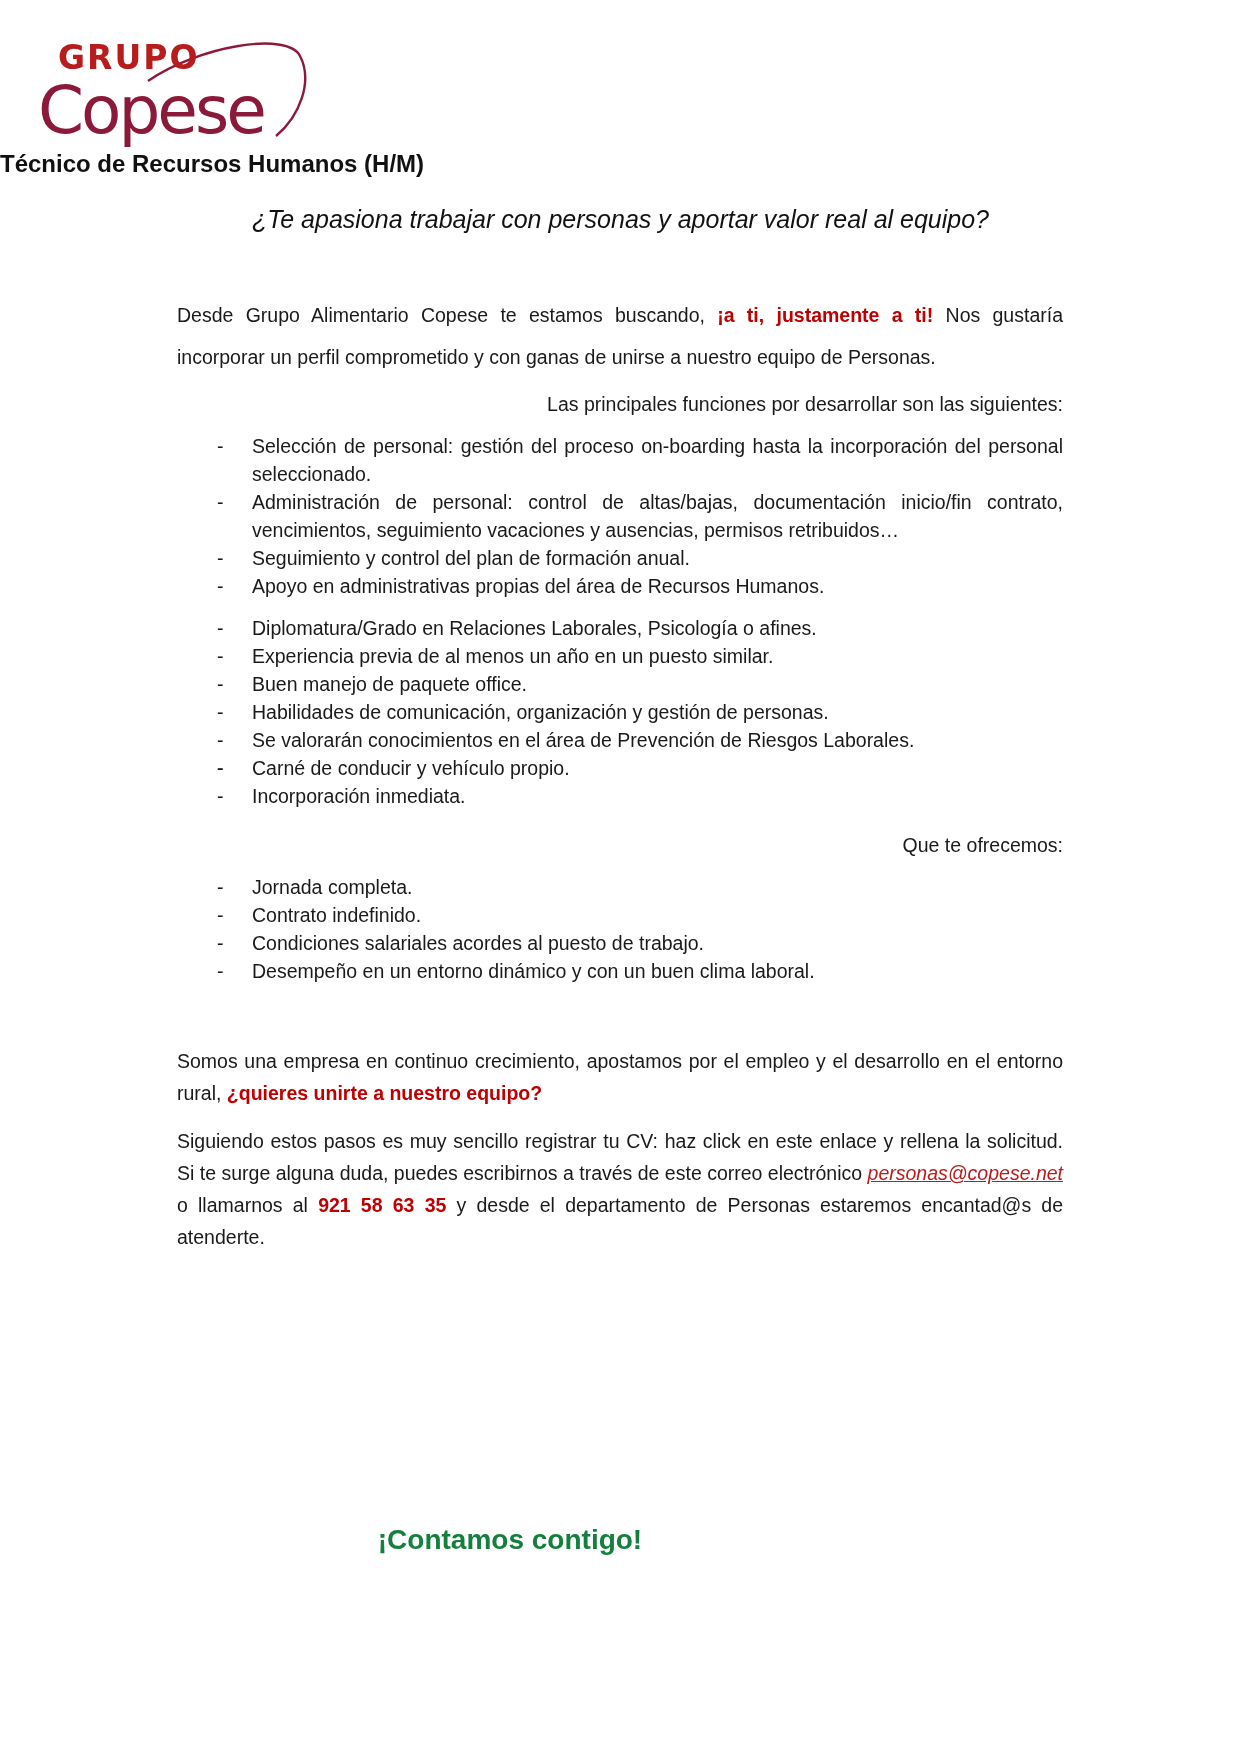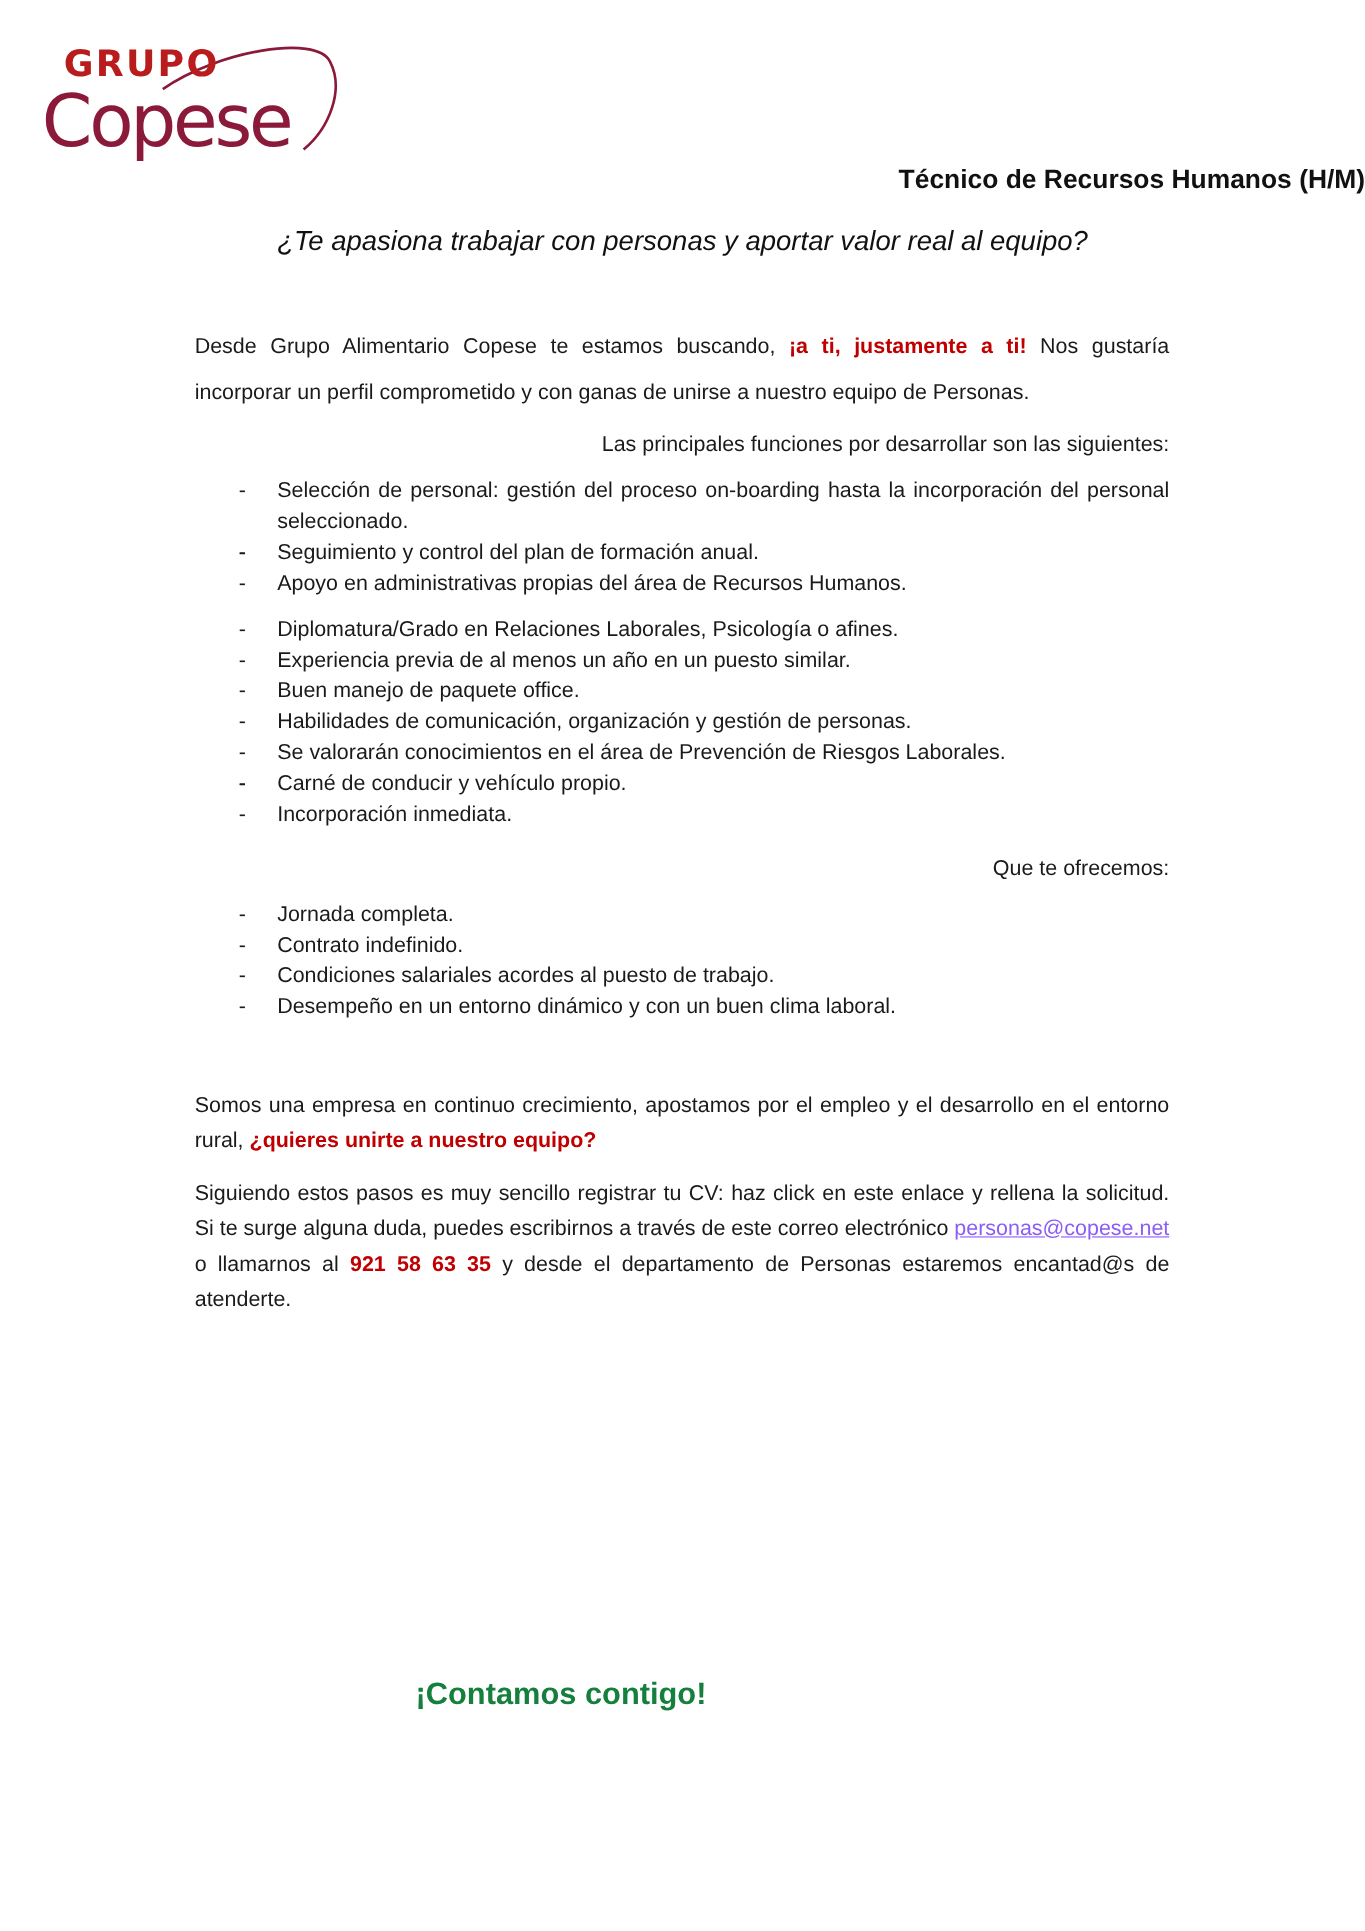--- a/index.html
+++ b/index.html
@@ -12,36 +12,36 @@
     position: absolute; left: 20px; top: 2px; font-size: 33px; letter-spacing: 2px;
     color: #b91c1c; font-weight: bold; font-family: "DejaVu Sans", sans-serif;
   }
   .logo-copese {
     position: absolute; left: 0px; top: 36px; font-size: 66px; color: #8b1a3a;
     font-family: "DejaVu Sans", sans-serif; letter-spacing: -3px; font-weight: 500;
   }
   .logo-arc { position: absolute; left: 0; top: 0; }
 
   .title {
-    position: absolute; left: 0; width: 1241px; top: 150px; text-align: right;
+    position: absolute; left: 0; width: 1241px; top: 150px; text-align: left;
     font-size: 24px; font-weight: bold; color: #111;
   }
   .subtitle {
     position: absolute; left: 0; width: 1241px; top: 205px; text-align: center;
     font-size: 25px; font-style: italic; color: #111;
   }
   .content { position: absolute; left: 177px; width: 886px; top: 294px; font-size: 19.5px; }
   .intro { line-height: 42px; text-align: justify; margin: 0; }
   .red { color: #c00000; font-weight: bold; }
   .section-h { margin: 0; line-height: 28px; text-align: right; }
   ul.dash { list-style: none; margin: 0; padding: 0; }
   ul.dash li { position: relative; padding-left: 75px; line-height: 28px; text-align: justify; }
   ul.dash li .bullet { position: absolute; left: 40px; top: 0; }
   .p { margin: 0; line-height: 32px; text-align: justify; }
-  .link { color: #8b5cf6; text-decoration: underline; }
+  .link { color: #b91c1c; text-decoration: underline; font-style: italic; }
   .closing {
     position: absolute; left: 0; width: 1020px; top: 1524px; text-align: center;
     font-size: 28px; font-weight: bold; color: #15803d;
   }
 </style>
 </head>
 <body>
 
 <div class="logo">
   <svg class="logo-arc" width="290" height="120" viewBox="0 0 290 120">
@@ -53,21 +53,21 @@
 
 <div class="title">Técnico de Recursos Humanos (H/M)</div>
 <div class="subtitle">¿Te apasiona trabajar con personas y aportar valor real al equipo?</div>
 
 <div class="content">
   <p class="intro"><span>Desde Grupo Alimentario Copese te estamos buscando, </span><span class="red">¡a ti, justamente a ti!</span><span> Nos gustaría incorporar un perfil comprometido y con ganas de unirse a nuestro equipo de Personas.</span></p>
 
   <p class="section-h" style="margin-top:12px;">Las principales funciones por desarrollar son las siguientes:</p>
   <ul class="dash" style="margin-top:14px;">
     <li><span class="bullet">-</span><span>Selección de personal: gestión del proceso on-boarding hasta la incorporación del personal seleccionado.</span></li>
-    <li><span class="bullet">-</span></li>
+    <li><span class="bullet">-</span><span>Administración de personal: control de altas/bajas, documentación inicio/fin contrato, vencimientos, seguimiento vacaciones y ausencias, permisos retribuidos…</span></li>
     <li><span class="bullet">-</span><span>Seguimiento y control del plan de formación anual.</span></li>
     <li><span class="bullet">-</span><span>Apoyo en administrativas propias del área de Recursos Humanos.</span></li>
   </ul>
 
   <ul class="dash" style="margin-top:14px;">
     <li><span class="bullet">-</span><span>Diplomatura/Grado en Relaciones Laborales, Psicología o afines.</span></li>
     <li><span class="bullet">-</span><span>Experiencia previa de al menos un año en un puesto similar.</span></li>
     <li><span class="bullet">-</span><span>Buen manejo de paquete office.</span></li>
     <li><span class="bullet">-</span><span>Habilidades de comunicación, organización y gestión de personas.</span></li>
     <li><span class="bullet">-</span><span>Se valorarán conocimientos en el área de Prevención de Riesgos Laborales.</span></li>

